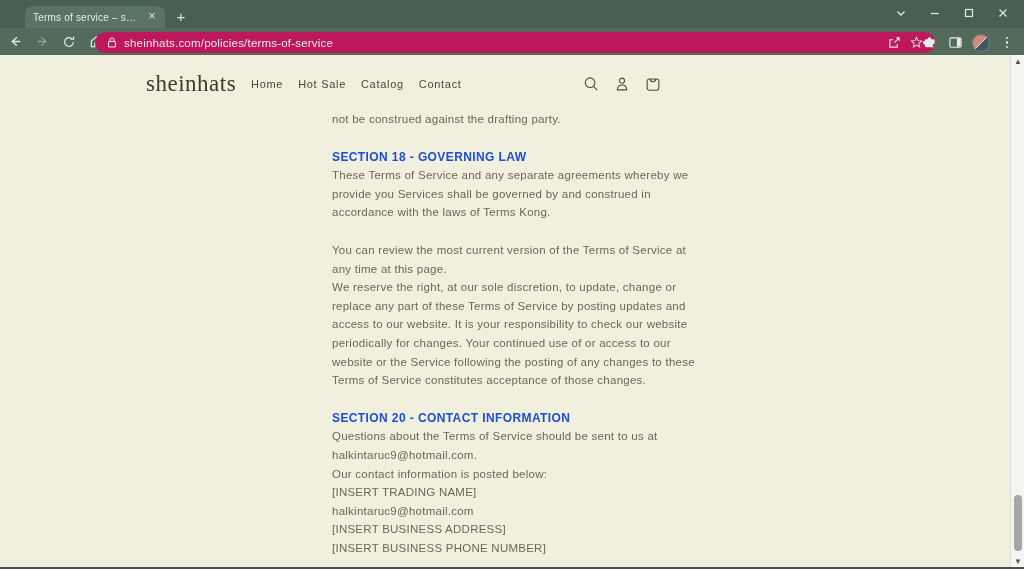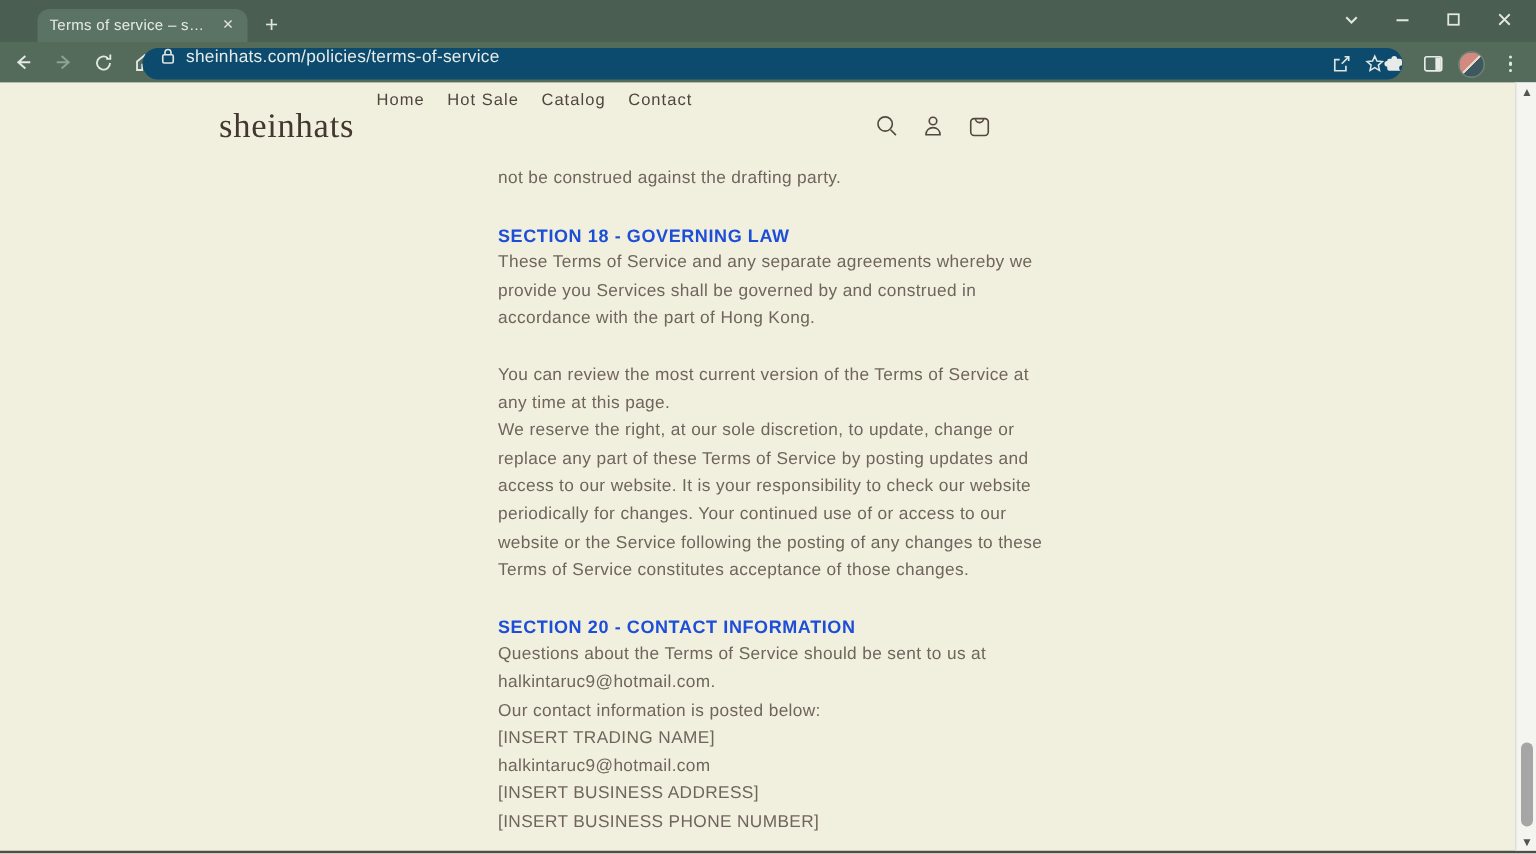--- a/index.html
+++ b/index.html
@@ -13,36 +13,36 @@
   .tab { position:absolute; left:25px; top:6px; width:140px; height:22px; background:#5b7365;
          border-radius:8px 8px 0 0; display:flex; align-items:center; padding:0 6px 0 8px; }
   .tab-title { font-size:10px; color:#e7ebe6; white-space:nowrap; overflow:hidden; text-overflow:ellipsis; flex:1; letter-spacing:.2px; }
   .tab-close { width:14px; height:14px; margin-left:4px; color:#dfe4df; font-size:12px; line-height:13px; text-align:center; border-radius:50%; cursor:pointer; }
   .newtab { position:absolute; left:172px; top:8px; width:18px; height:18px; color:#dfe4df; font-size:15px; line-height:17px; text-align:center; border-radius:50%; }
   .wincontrols { position:absolute; right:4px; top:0; height:26px; display:flex; align-items:center; }
   .winbtn { width:34px; height:24px; display:flex; align-items:center; justify-content:center; color:#e2e7e2; }
   .toolbar { position:absolute; top:28px; left:0; width:1024px; height:27px; background:#546b5c; display:flex; align-items:center; }
   .navbtn { width:24px; height:22px; margin-left:3px; display:flex; align-items:center; justify-content:center; color:#e3e8e3; border-radius:50%; }
   .navbtn.dim { color:#8da294; }
-  .urlbar { position:absolute; left:95px; top:32px; width:840px; height:21px; background:#0c4a6e; border-radius:11px;
-            display:flex; align-items:flex-start; padding:0 8px; }
+  .urlbar { position:absolute; left:95px; top:32px; width:840px; height:21px; background:#be185d; border-radius:11px;
+            display:flex; align-items:center; padding:0 8px; }
   .lock { color:#dfe5df; margin:0 7px 0 4px; display:flex; }
   .url-text { font-size:11.5px; color:#e8ece8; letter-spacing:.2px; flex:1; white-space:nowrap; overflow:hidden; }
   .omni-icon { width:22px; height:20px; display:flex; align-items:center; justify-content:center; color:#dfe5df; }
   .tool-right { position:absolute; right:6px; top:30px; height:25px; display:flex; align-items:center; gap:4px; }
   .tool-icon { width:22px; height:22px; display:flex; align-items:center; justify-content:center; color:#e8ece8; }
   .avatar { width:18px; height:18px; border-radius:50%; background:linear-gradient(135deg,#d28a80 0 47%,#e8d9c9 47% 53%,#3e5861 53% 100%); border:1px solid #6c8273; }
   .dots { display:flex; flex-direction:column; gap:2px; align-items:center; }
   .dots i { width:2.5px; height:2.5px; border-radius:50%; background:#e3e8e3; }
 
   
   .page { position:absolute; top:55px; left:0; width:1024px; height:514px; background:#f1efde; }
   .site-header { position:absolute; top:0; left:0; width:812px; height:58px; }
   .logo { position:absolute; left:146px; top:16px; font-family:"Liberation Serif", serif; font-size:23px; color:#42382f; letter-spacing:.5px; }
-  .mainnav { position:absolute; left:251px; top:6px; display:flex; gap:15px; }
+  .mainnav { position:absolute; left:251px; top:23px; display:flex; gap:15px; }
   .navlink { font-size:11px; color:#4f463e; letter-spacing:.7px; text-decoration:none; cursor:pointer; }
   .hdr-icons { position:absolute; right:150px; top:19px; display:flex; gap:12px; }
   .hicon { width:19px; height:19px; color:#52483f; display:flex; align-items:center; justify-content:center; cursor:pointer; }
 
   .content { position:absolute; left:332px; top:55px; width:352px; color:#6f655c; }
   .tline { font-size:11.5px; line-height:18.6px; letter-spacing:.25px; white-space:nowrap; }
   .tsec { margin-top:19px; }
   .thead { font-size:12px; font-weight:bold; color:#1d4ed8; letter-spacing:.4px; line-height:18.6px; }
 
   
@@ -194,21 +194,21 @@
 
     <div class="content">
       <div class="tline">not be construed against the drafting party.</div>
 
       <section class="tsec">
         <h3 class="thead">SECTION 18 - GOVERNING LAW</h3>
         <div>
 
         <div class="tline">These Terms of Service and any separate agreements whereby we</div>
             <div class="tline">provide you Services shall be governed by and construed in</div>
-            <div class="tline">accordance with the part of Hong Kong.</div>
+            <div class="tline">accordance with the laws of Terms Kong.</div>
           </div>
       </section>
 
       <section class="tsec">
         <div>
 
         <div class="tline">You can review the most current version of the Terms of Service at</div>
             <div class="tline">any time at this page.</div>
             <div class="tline">We reserve the right, at our sole discretion, to update, change or</div>
             <div class="tline">replace any part of these Terms of Service by posting updates and</div>

